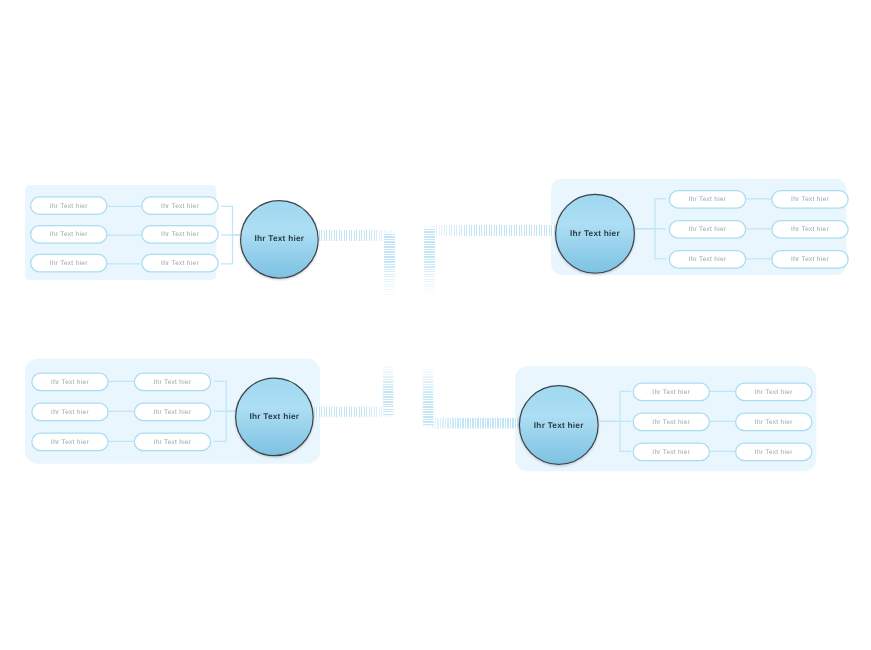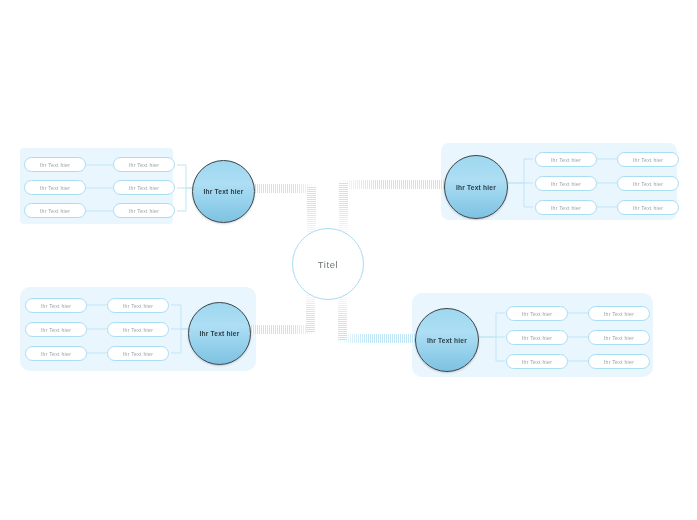--- a/index.html
+++ b/index.html
@@ -179,15 +179,14 @@
   <div class="node-circle" id="circle-br">Ihr Text hier</div>
 
   <div class="pill" style="left:506px;top:306px;">Ihr Text hier</div>
   <div class="pill" style="left:506px;top:330px;">Ihr Text hier</div>
   <div class="pill" style="left:506px;top:354px;">Ihr Text hier</div>
 
   <div class="pill" style="left:588px;top:306px;">Ihr Text hier</div>
   <div class="pill" style="left:588px;top:330px;">Ihr Text hier</div>
   <div class="pill" style="left:588px;top:354px;">Ihr Text hier</div>
 
-  <div id="center-circle">Titel</div>
 
 </div>
 
 </body></html>

